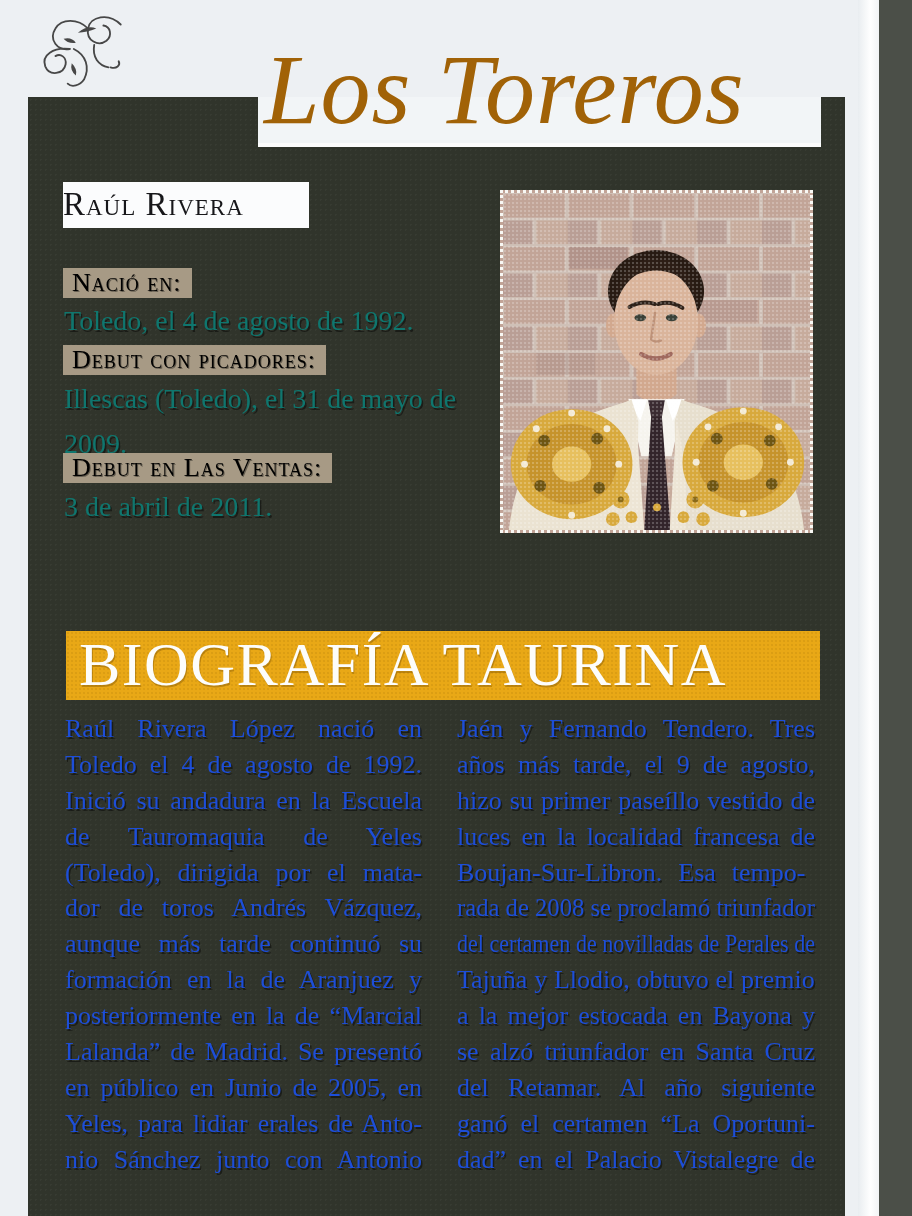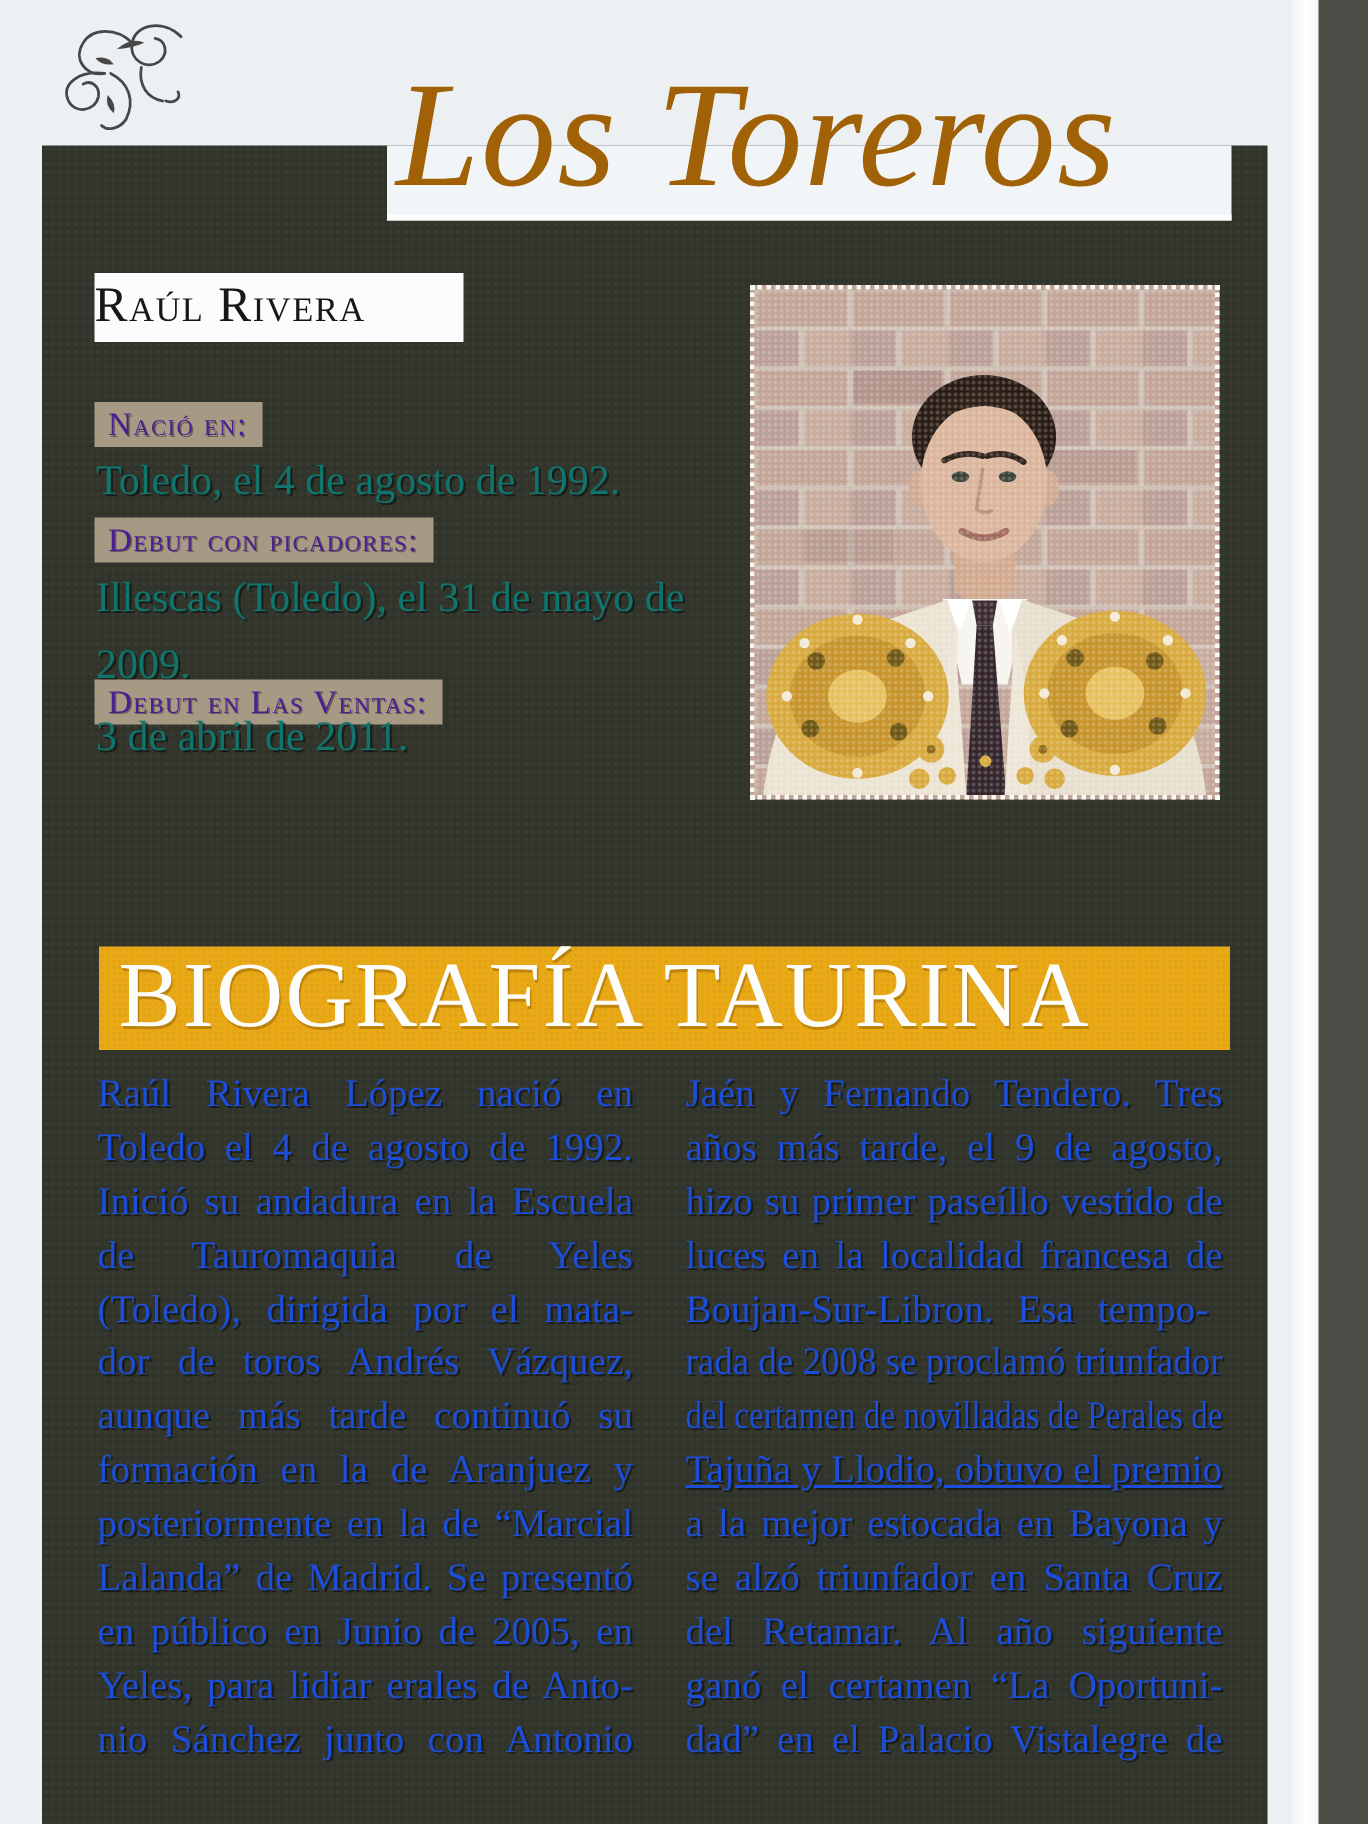--- a/index.html
+++ b/index.html
@@ -42,38 +42,38 @@
   .name-box{
     position:absolute;left:63px;top:182px;width:246px;height:46px;
     background:#fbfcfd;
   }
   .name-box span{
     display:block;line-height:45px;
     font-variant:small-caps;font-size:33px;letter-spacing:1px;color:#17171a;
   }
   .field-label{
     position:absolute;left:63px;height:30px;
-    background:#a79a85;color:#4c1d95;
-    font-variant:small-caps;font-size:22px;line-height:29px;
+    background:#a79a85;color:#000000;
+    font-variant:small-caps;font-size:26px;line-height:29px;
     letter-spacing:1px;padding:0 10px 0 9px;
     text-shadow:1px 1px 0 rgba(20,20,15,0.45);
     white-space:nowrap;
   }
   .label-0{top:268px;}
   .label-1{top:345px;}
   .label-2{top:453px;}
   .field-value{
     position:absolute;left:64px;
     color:#0f766e;font-size:28px;line-height:36px;
     text-shadow:1.5px 1.5px 0 rgba(10,10,8,0.55);
     white-space:nowrap;
   }
   .value-0{top:303px;}
   .value-1{top:376px;line-height:45px;}
-  .value-2{top:474px;}
+  .value-2{top:489px;}
   
   .photo{
     position:absolute;left:500px;top:190px;width:313px;height:343px;
     box-sizing:border-box;border:3px dotted #f8f8f4;
     background:#c2a497;
   }
   .photo svg{display:block;width:100%;height:100%;}
   .halftone{
     position:absolute;inset:0;
     background-image:radial-gradient(rgba(255,255,255,0.22) 1px, transparent 1.6px);
@@ -258,21 +258,21 @@
       <div class="bio-line"><span style="word-spacing: 9.09375px; transform: none;">nio Sánchez junto con Antonio</span></div>
     </div>
   <div class="bio-col col-2">
       <div class="bio-line"><span style="word-spacing: 9.73828px; transform: none;">Jaén y Fernando Tendero. Tres</span></div>
       <div class="bio-line"><span style="word-spacing: 6.71875px; transform: none;">años más tarde, el 9 de agosto,</span></div>
       <div class="bio-line"><span style="word-spacing: 1.55937px; transform: none;">hizo su primer paseíllo vestido de</span></div>
       <div class="bio-line"><span style="word-spacing: 4.46875px; transform: none;">luces en la localidad francesa de</span></div>
       <div class="bio-line"><span style="word-spacing: 9.51042px; transform: none;">Boujan-Sur-Libron. Esa  tempo-</span></div>
       <div class="bio-line"><span style="word-spacing: 0px; transform: scaleX(0.948109); transform-origin: left center;">rada de 2008 se proclamó triunfador</span></div>
       <div class="bio-line"><span style="word-spacing: 0px; transform: scaleX(0.849127); transform-origin: left center;">del certamen de novilladas de Perales de</span></div>
-      <div class="bio-line"><span style="word-spacing: 0.276042px; transform: none; text-decoration: underline;">Tajuña y Llodio,  obtuvo el premio</span></div>
+      <div class="bio-line"><span style="word-spacing: 0.276042px; transform: none;">Tajuña y Llodio,  obtuvo el premio</span></div>
       <div class="bio-line"><span style="word-spacing: 3.59635px; transform: none;">a la mejor estocada en Bayona y</span></div>
       <div class="bio-line"><span style="word-spacing: 4.74375px; transform: none;">se alzó triunfador en Santa Cruz</span></div>
       <div class="bio-line"><span style="word-spacing: 12.7812px; transform: none;">del Retamar. Al año siguiente</span></div>
       <div class="bio-line"><span style="word-spacing: 6.48047px; transform: none;">ganó el certamen “La Oportuni-</span></div>
       <div class="bio-line"><span style="word-spacing: 5.44688px; transform: none;">dad” en el Palacio Vistalegre de</span></div>
     </div>
 
   <div class="page-edge"></div>
   <div class="scan-edge"></div>
 

